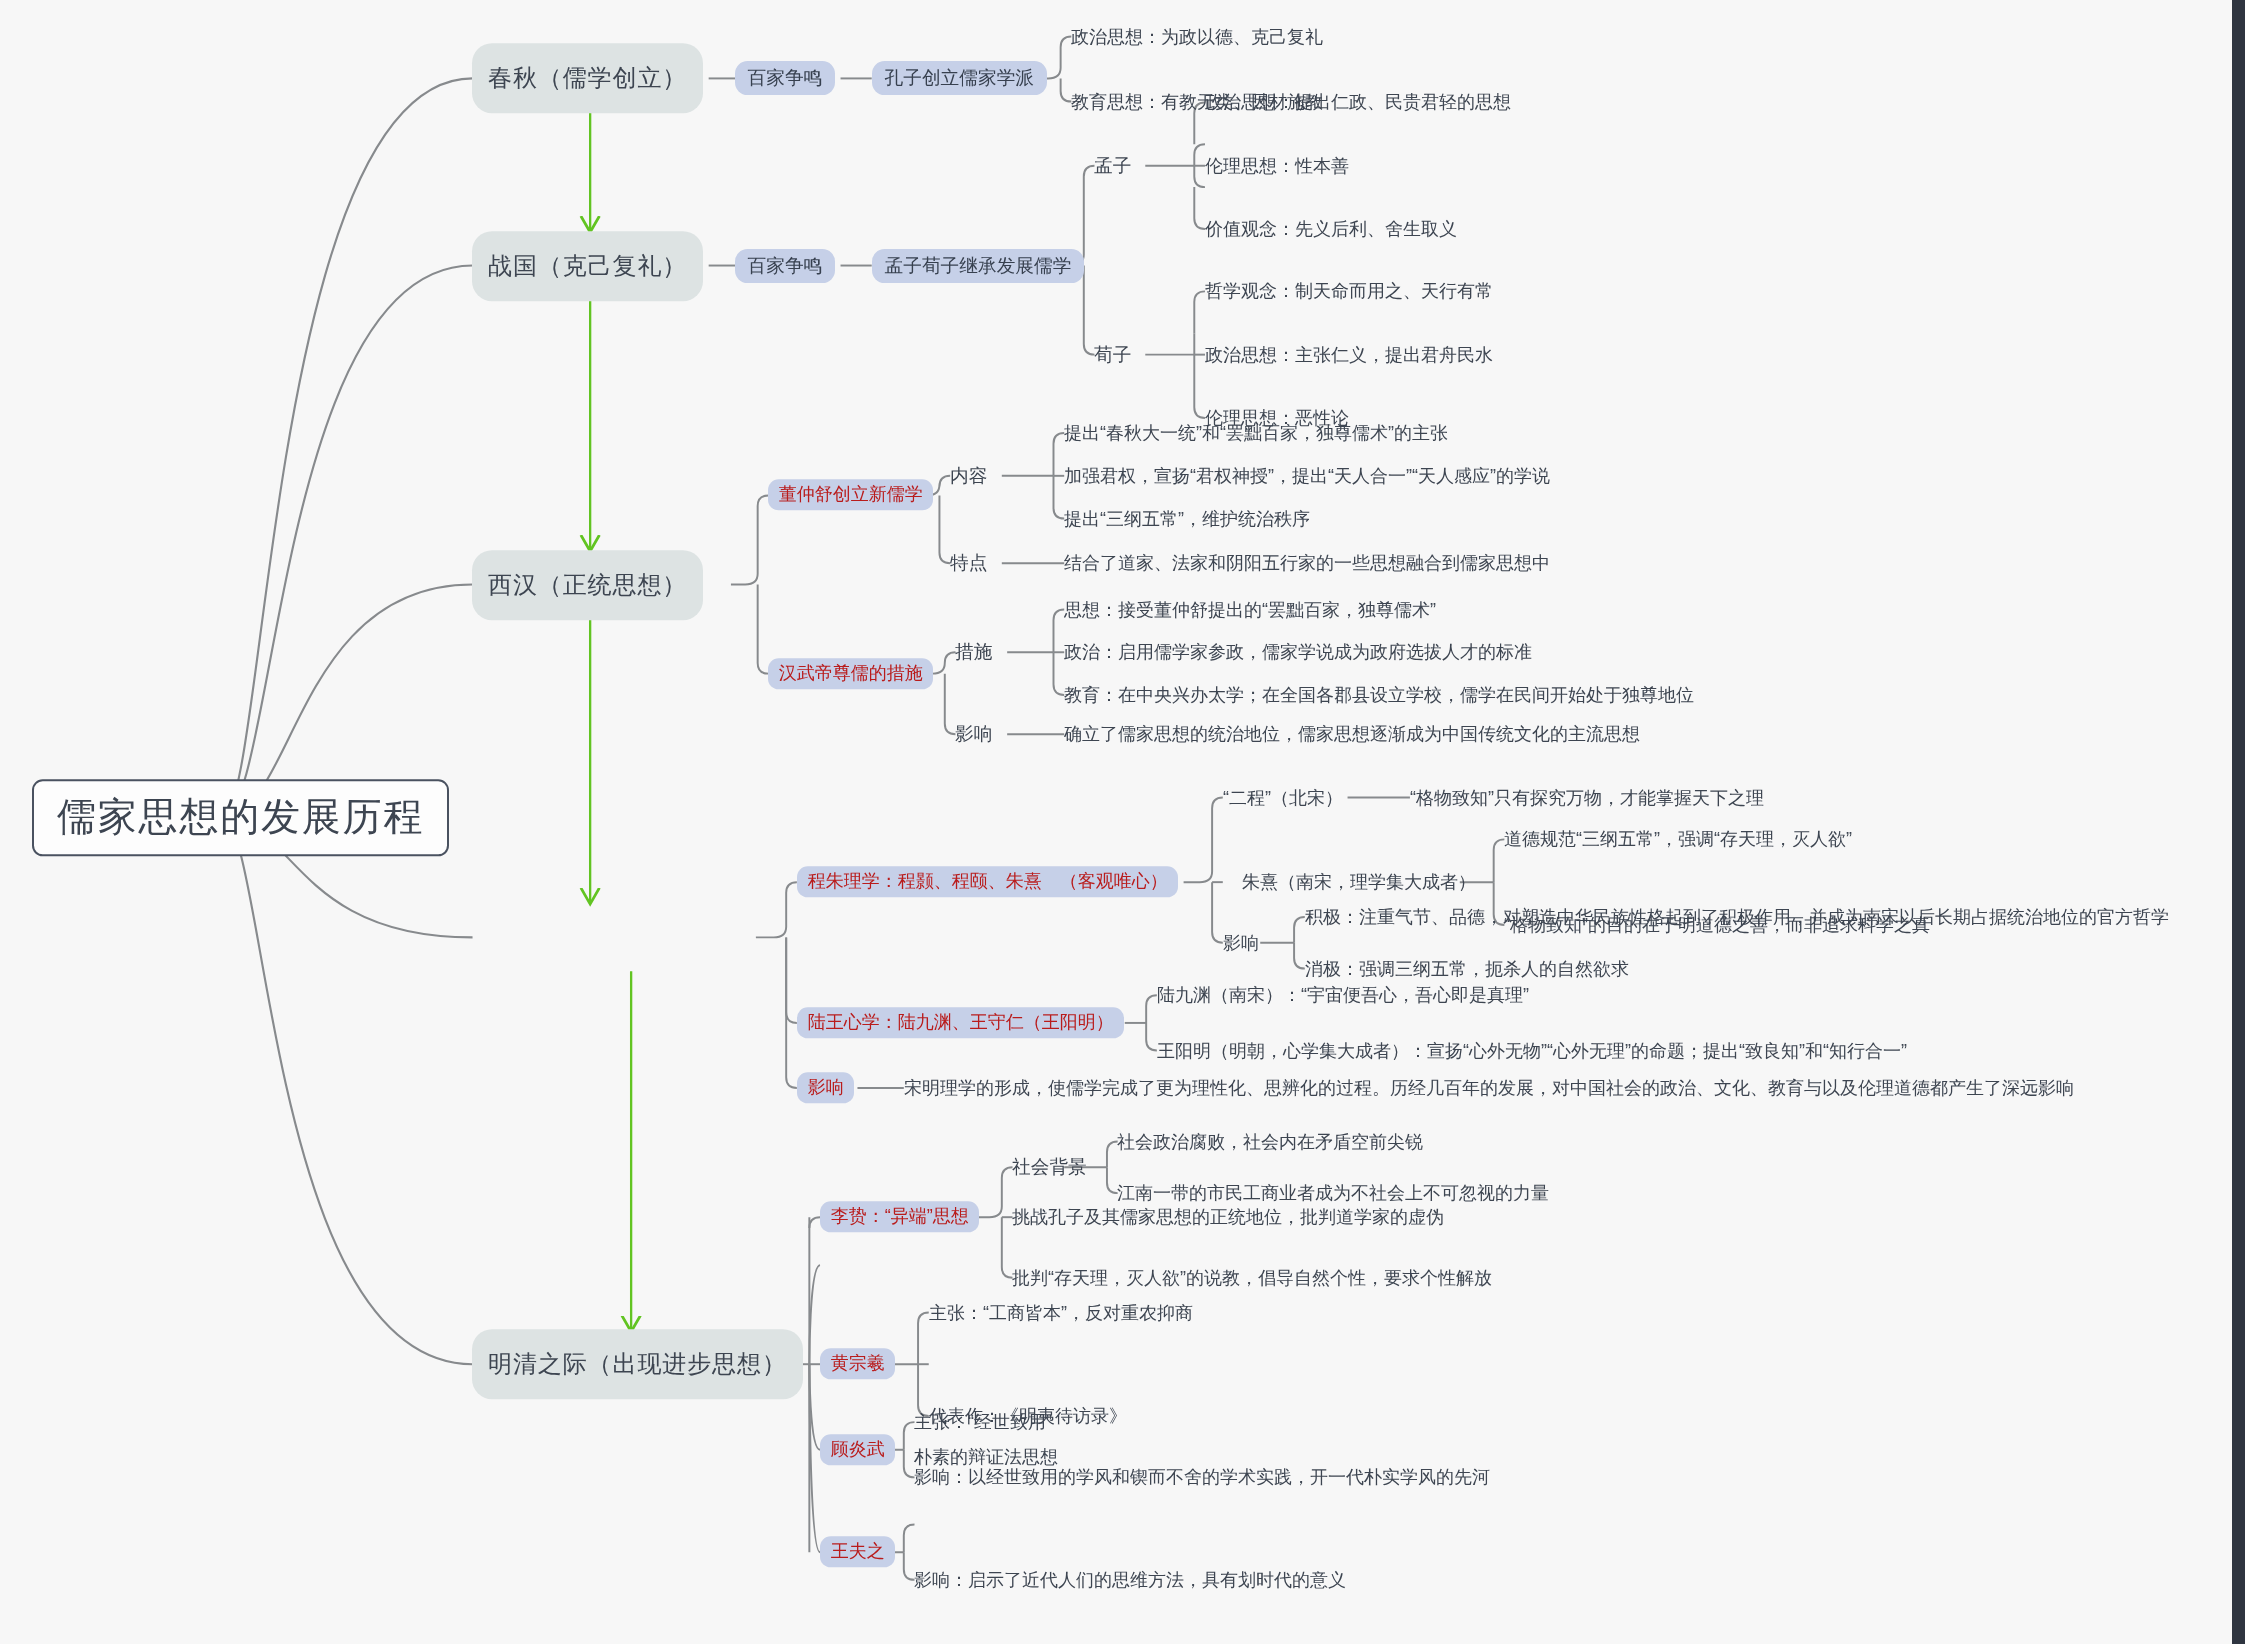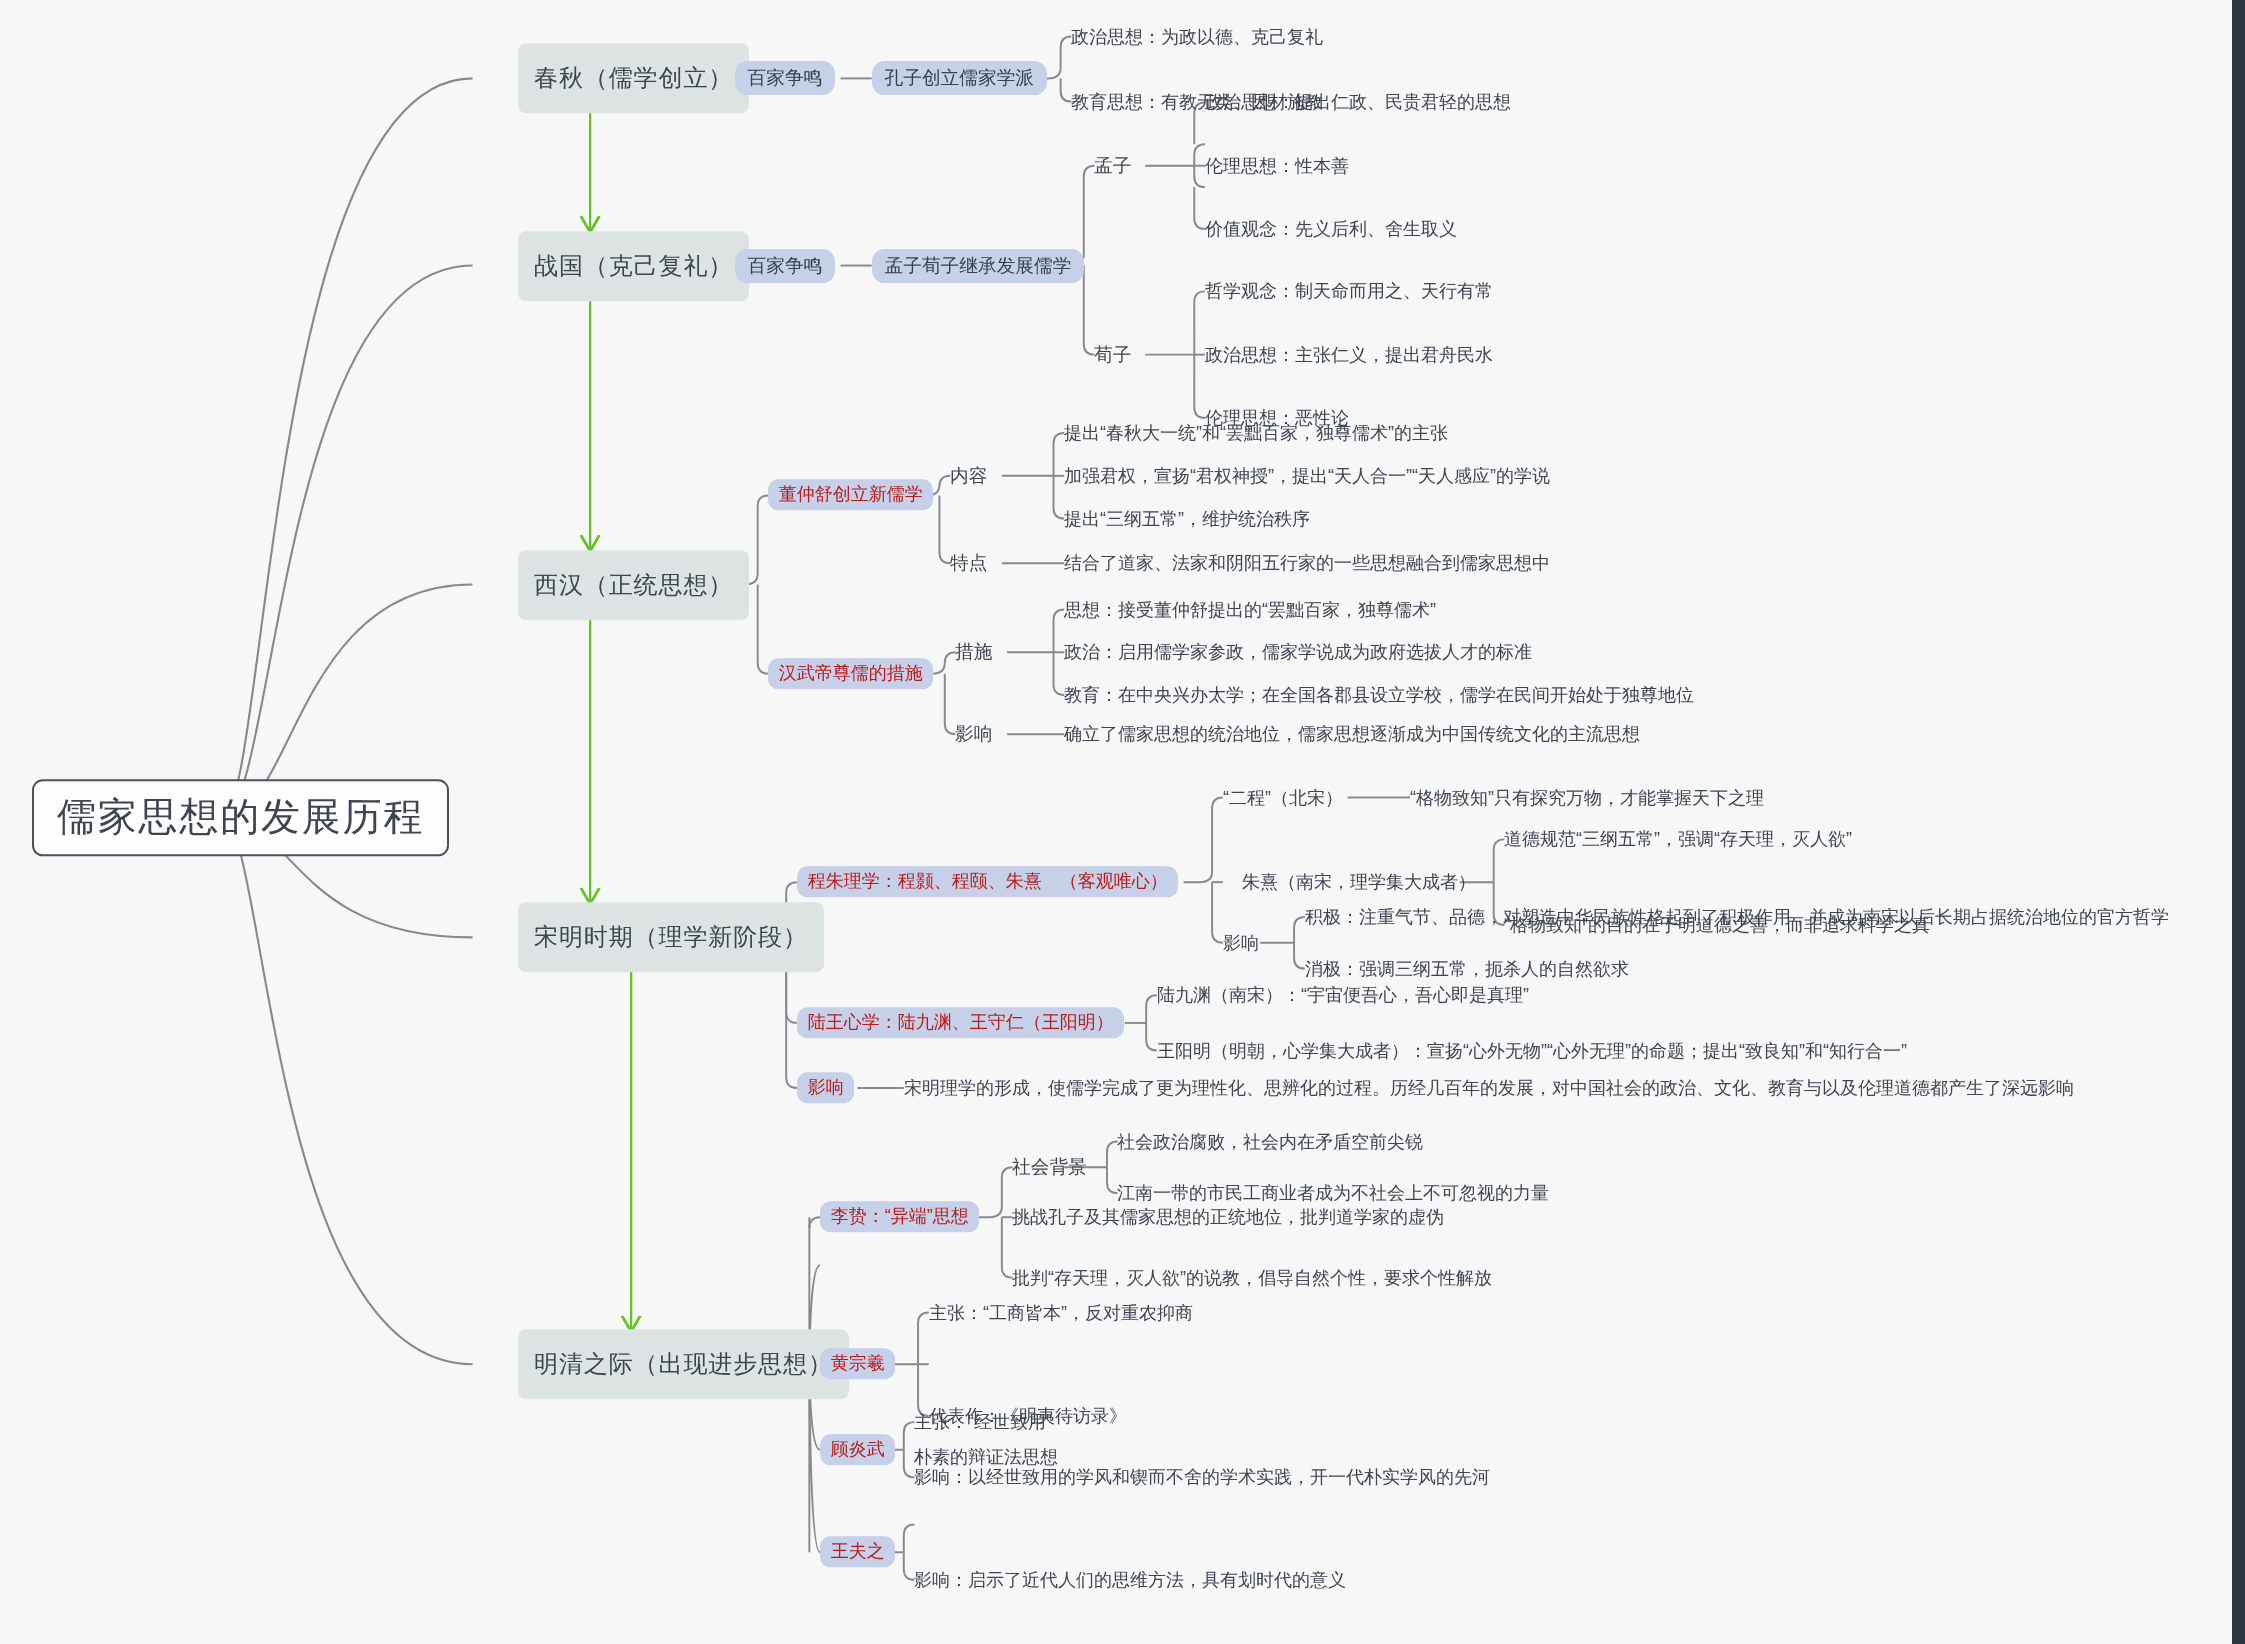--- a/index.html
+++ b/index.html
@@ -26,25 +26,24 @@
     border:2.7px solid #4a5260;
     background:#fdfdfd;
     border-radius:10.7px;
     padding:14.3px 23px;
     letter-spacing:1.8px;
   }
   
   .l1{
     font-size:24px;
     background:#dde3e3;
-    border-radius:8px;
+    border-radius:20px;
     padding:21px 16px;
     color:#3d4551;
     letter-spacing:0.9px;
-    margin-left:46px;
   }
   
   .pill{
     font-size:18.7px;
     background:#c6d0e8;
     border-radius:12.5px;
     padding:6.2px 12.5px;
     color:#37404f;
   }
   .pill-sm{
@@ -300,23 +299,20 @@
   <div class="node leaf" style="left:1064px;top:695px;">
     <span>教育：在中央兴办太学；在全国各郡县设立学校，儒学在民间开始处于独尊地位</span>
   </div>
   <div class="node leaf-mid" style="left:955px;top:734px;">
     <span>影响</span>
   </div>
   <div class="node leaf" style="left:1064px;top:734px;">
     <span>确立了儒家思想的统治地位，儒家思想逐渐成为中国传统文化的主流思想</span>
   </div>
 
-  <div class="node l1" style="left:472px;top:937px;">
-    <span>宋明时期（理学新阶段）</span>
-  </div>
   <div class="node pill-sm" style="left:797px;top:882px;">
     <span>程朱理学：程颢、程颐、朱熹　（客观唯心）</span>
   </div>
   <div class="node leaf" style="left:1223px;top:798px;">
     <span>“二程”（北宋）</span>
   </div>
   <div class="node leaf" style="left:1410px;top:798px;">
     <span>“格物致知”只有探究万物，才能掌握天下之理</span>
   </div>
   <div class="node leaf" style="left:1242px;top:882px;">

